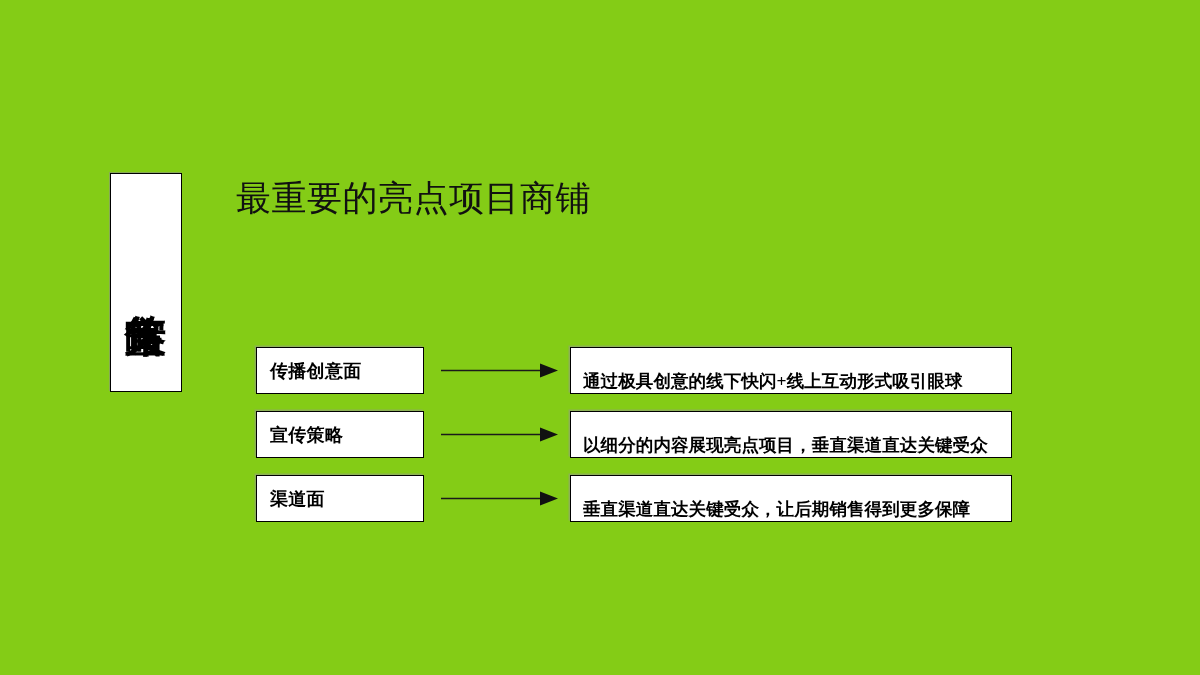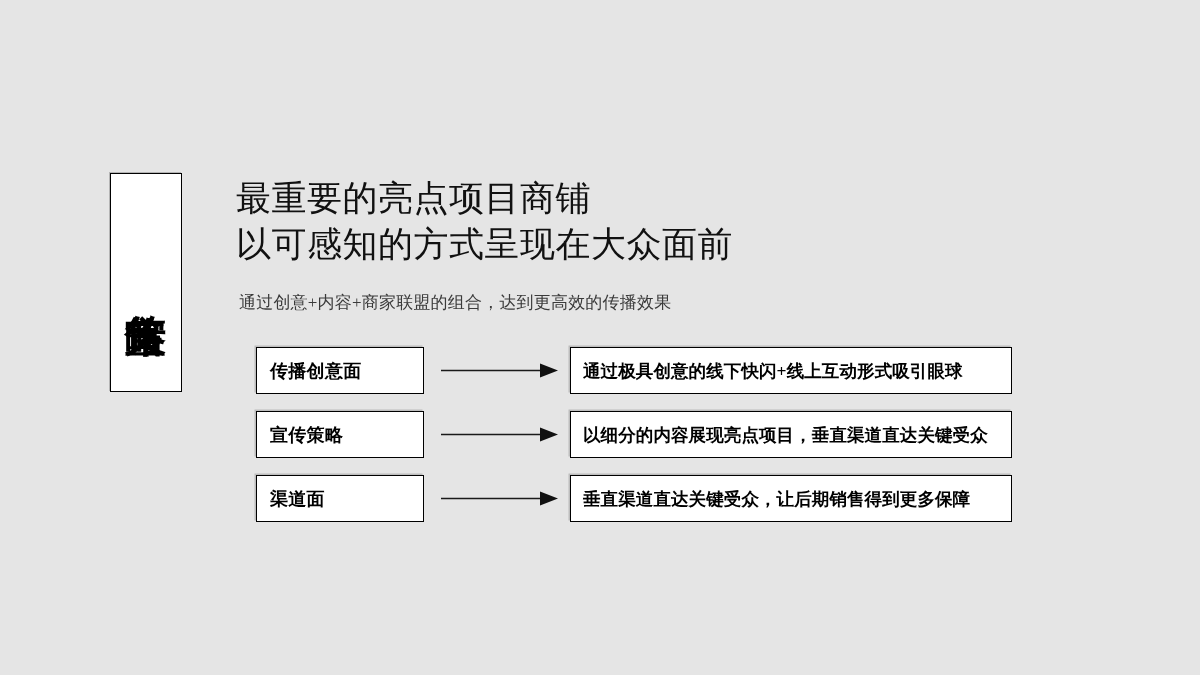--- a/index.html
+++ b/index.html
@@ -11,21 +11,21 @@
     height: 675px;
     background: #ffffff;
     font-family: "Liberation Serif", "DejaVu Serif", serif;
     overflow: hidden;
     position: relative;
   }
 
   .slide {
     position: absolute;
     inset: 0;
-    background: #e5e5e5;
+    background: #84cc16;
   }
 
   
   .vertical-label {
     position: absolute;
     left: 110px;
     top: 173px;
     width: 72px;
     height: 219px;
     border: 1px solid #000000;
@@ -103,20 +103,21 @@
 
   .box-left {
     left: 256px;
     width: 168px;
     padding-left: 13px;
   }
   .box-right {
     left: 570px;
     width: 442px;
     padding-left: 12px;
+    align-items: flex-end;
   }
 
   .box-label {
     font-family: "Liberation Serif", "DejaVu Serif", serif;
     font-weight: bold;
     font-size: 18px;
     color: #000000;
     letter-spacing: 0.3px;
     white-space: nowrap;
   }
@@ -141,24 +142,22 @@
 <body>
 
 <div class="slide">
 
   <div class="vertical-label">
     <span class="vertical-label-text">宣传策略</span>
   </div>
 
   <div class="headline">
     <span class="headline-line">最重要的亮点项目商铺</span>
-    <span class="headline-line">以可感知的方式呈现在大众面前</span>
   </div>
 
-  <div class="subtitle">通过创意+内容+商家联盟的组合，达到更高效的传播效果</div>
 
   <div class="rows">
 
     <div class="row row-1">
       <div class="box box-left">
         <span class="box-label">传播创意面</span>
       </div>
       <div class="arrow">
         <svg width="120" height="47" viewBox="0 0 120 47" aria-hidden="true">
           <line x1="1" y1="23.5" x2="103" y2="23.5" stroke="#1a1a1a" stroke-width="1.6"></line>

